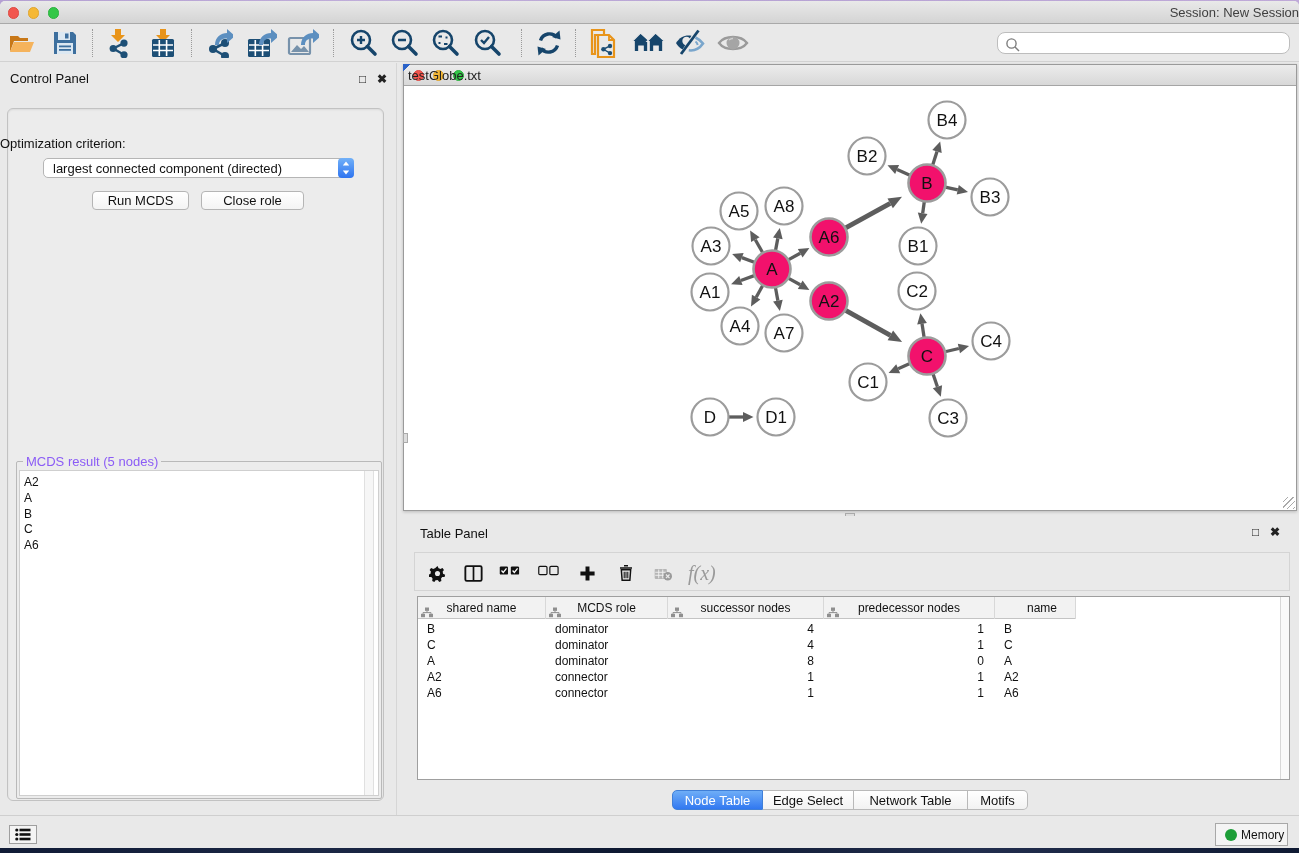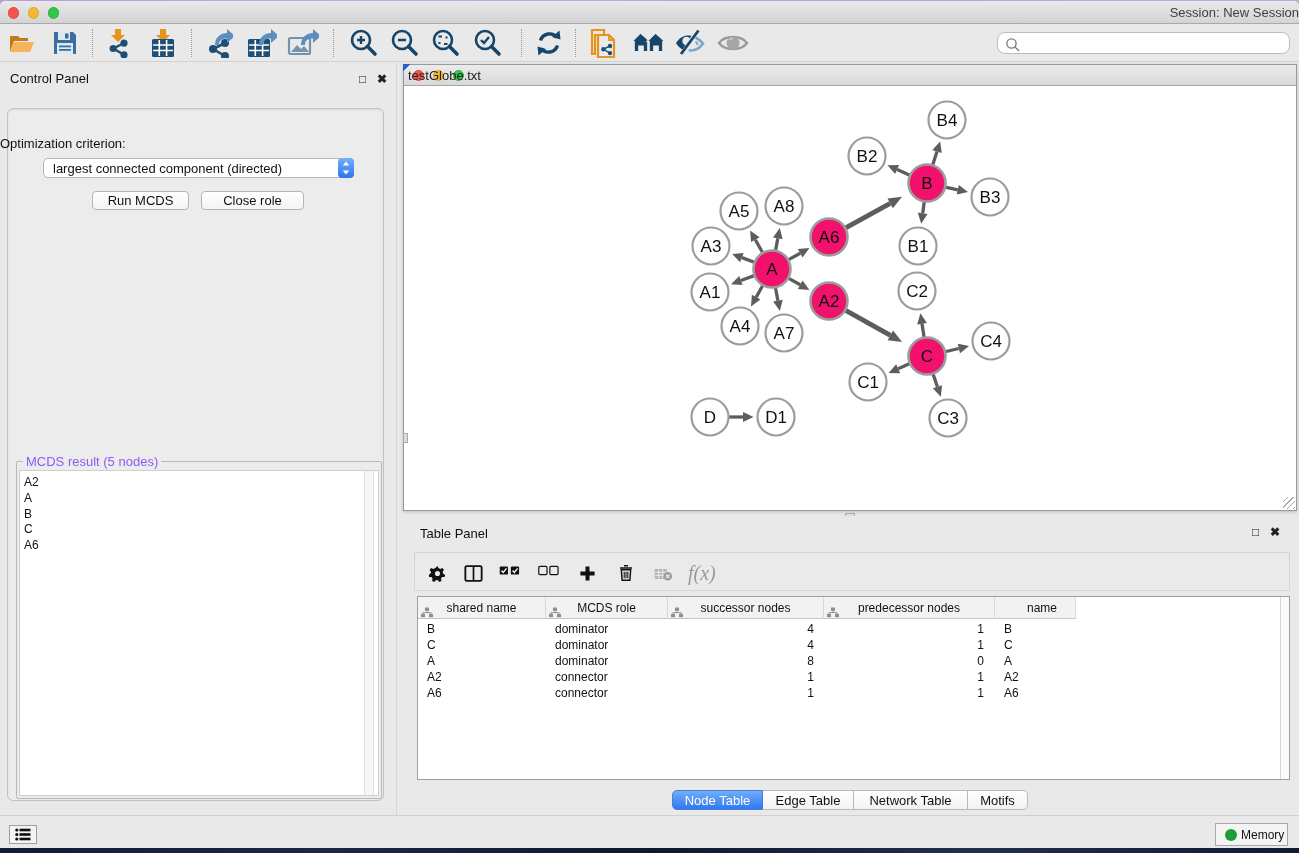--- a/index.html
+++ b/index.html
@@ -441,21 +441,21 @@
 <span class="tc" style="left:9px">A6</span>
 <span class="tc" style="left:137px">connector</span>
 <span class="tc" style="left:250px;width:146px;text-align:right">1</span>
 <span class="tc" style="left:406px;width:160px;text-align:right">1</span>
 <span class="tc" style="left:586px">A6</span>
         </div>
       <div id="tscroll"></div>
     </div>
     <div id="btabs">
       <div class="tab first sel" style="width:91px;padding:0">Node Table</div>
-        <div class="tab" style="width:91px;padding:0">Edge Table</div>
+        <div class="tab" style="width:91px;padding:0">Edge Select</div>
         <div class="tab" style="width:114px;padding:0">Network Table</div>
         <div class="tab last" style="width:60px;padding:0">Motifs</div>
     </div>
   </div>
   <div id="statusbar">
     <div id="listbtn"><svg width="16" height="13" style="margin:2px 0 0 5px">
           <g fill="#111">
             <circle cx="1.8" cy="2" r="1.6"></circle>
             <circle cx="1.8" cy="6.5" r="1.6"></circle>
             <circle cx="1.8" cy="11" r="1.6"></circle>

